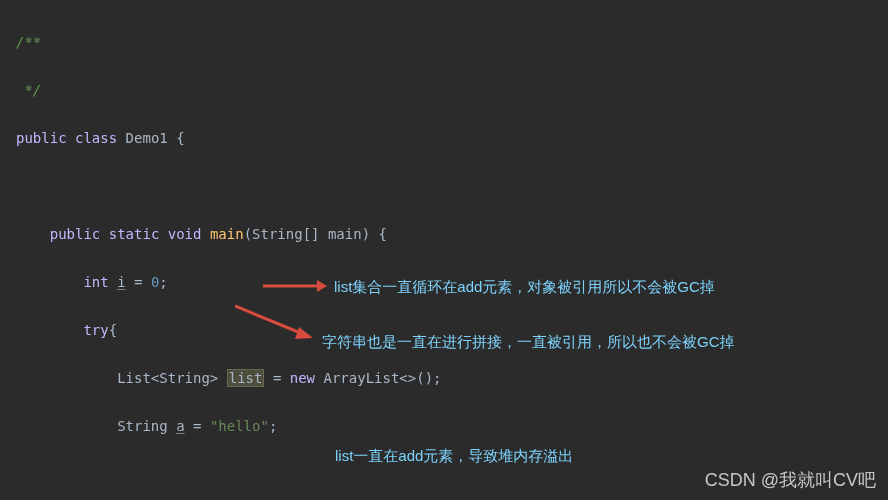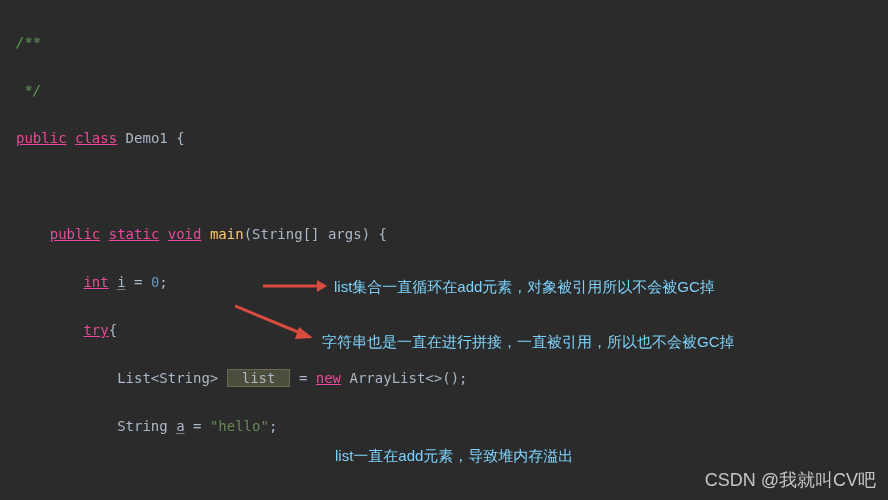--- a/index.html
+++ b/index.html
@@ -12,28 +12,28 @@
       width: 888px;
       height: 500px;
       overflow: hidden;
       position: relative;
     }
     .code-area {
       padding: 6px 0 6px 16px;
       white-space: pre;
     }
     .comment-green { color: #629755; font-style: italic; }
-    .keyword { color: #ec4899; text-decoration: underline; }
+    .keyword { color: #c4b5fd; }
     .class-name { color: #a9b7c6; }
     .method-name { color: #ffc66d; }
     .string { color: #6a8759; }
     .number { color: #6897bb; }
     .underline { text-decoration: underline; text-decoration-color: #808080; text-underline-offset: 2px; }
     .paren { color: #a9b7c6; }
-    .highlight-box { background: #4d4d3e; border: 1px solid #6a6a50; padding: 0 14px; }
+    .highlight-box { background: #4d4d3e; border: 1px solid #6a6a50; padding: 0 1px; }
     
     .annotation {
       position: absolute;
       color: #7dd3fc;
       font-family: 'Microsoft YaHei', sans-serif;
       font-size: 15px;
       white-space: nowrap;
     }
     .arrow-svg {
       position: absolute;
@@ -50,21 +50,21 @@
     .code-line { display: block; }
   </style>
 </head>
 <body>
 
 <div class="code-area">
 <span class="code-line"><span class="comment-green">/**</span></span>
 <span class="code-line"><span class="comment-green"> */</span></span>
 <span class="code-line"><span class="keyword">public</span> <span class="keyword">class</span> <span class="class-name">Demo1</span> <span>{</span></span>
 <span class="code-line"> </span>
-<span class="code-line">    <span class="keyword">public</span> <span class="keyword">static</span> <span class="keyword">void</span> <span class="method-name">main</span><span class="paren">(String[] args) {</span></span>
+<span class="code-line">    <span class="keyword">public</span> <span class="keyword">static</span> <span class="keyword">void</span> <span class="method-name">main</span><span class="paren">(String[] main) {</span></span>
 <span class="code-line">        <span class="keyword">int</span> <span class="underline">i</span><span> = </span><span class="number">0</span><span>;</span></span>
 <span class="code-line">        <span class="keyword">try</span><span>{</span></span>
 <span class="code-line">            <span>List&lt;String&gt; </span><span class="highlight-box">list</span><span> = </span><span class="keyword">new</span> <span>ArrayList&lt;&gt;();</span></span>
 <span class="code-line">            <span>String </span><span class="underline">a</span><span> = </span><span class="string">"hello"</span><span>;</span></span>
 
 
 
 
 
 

